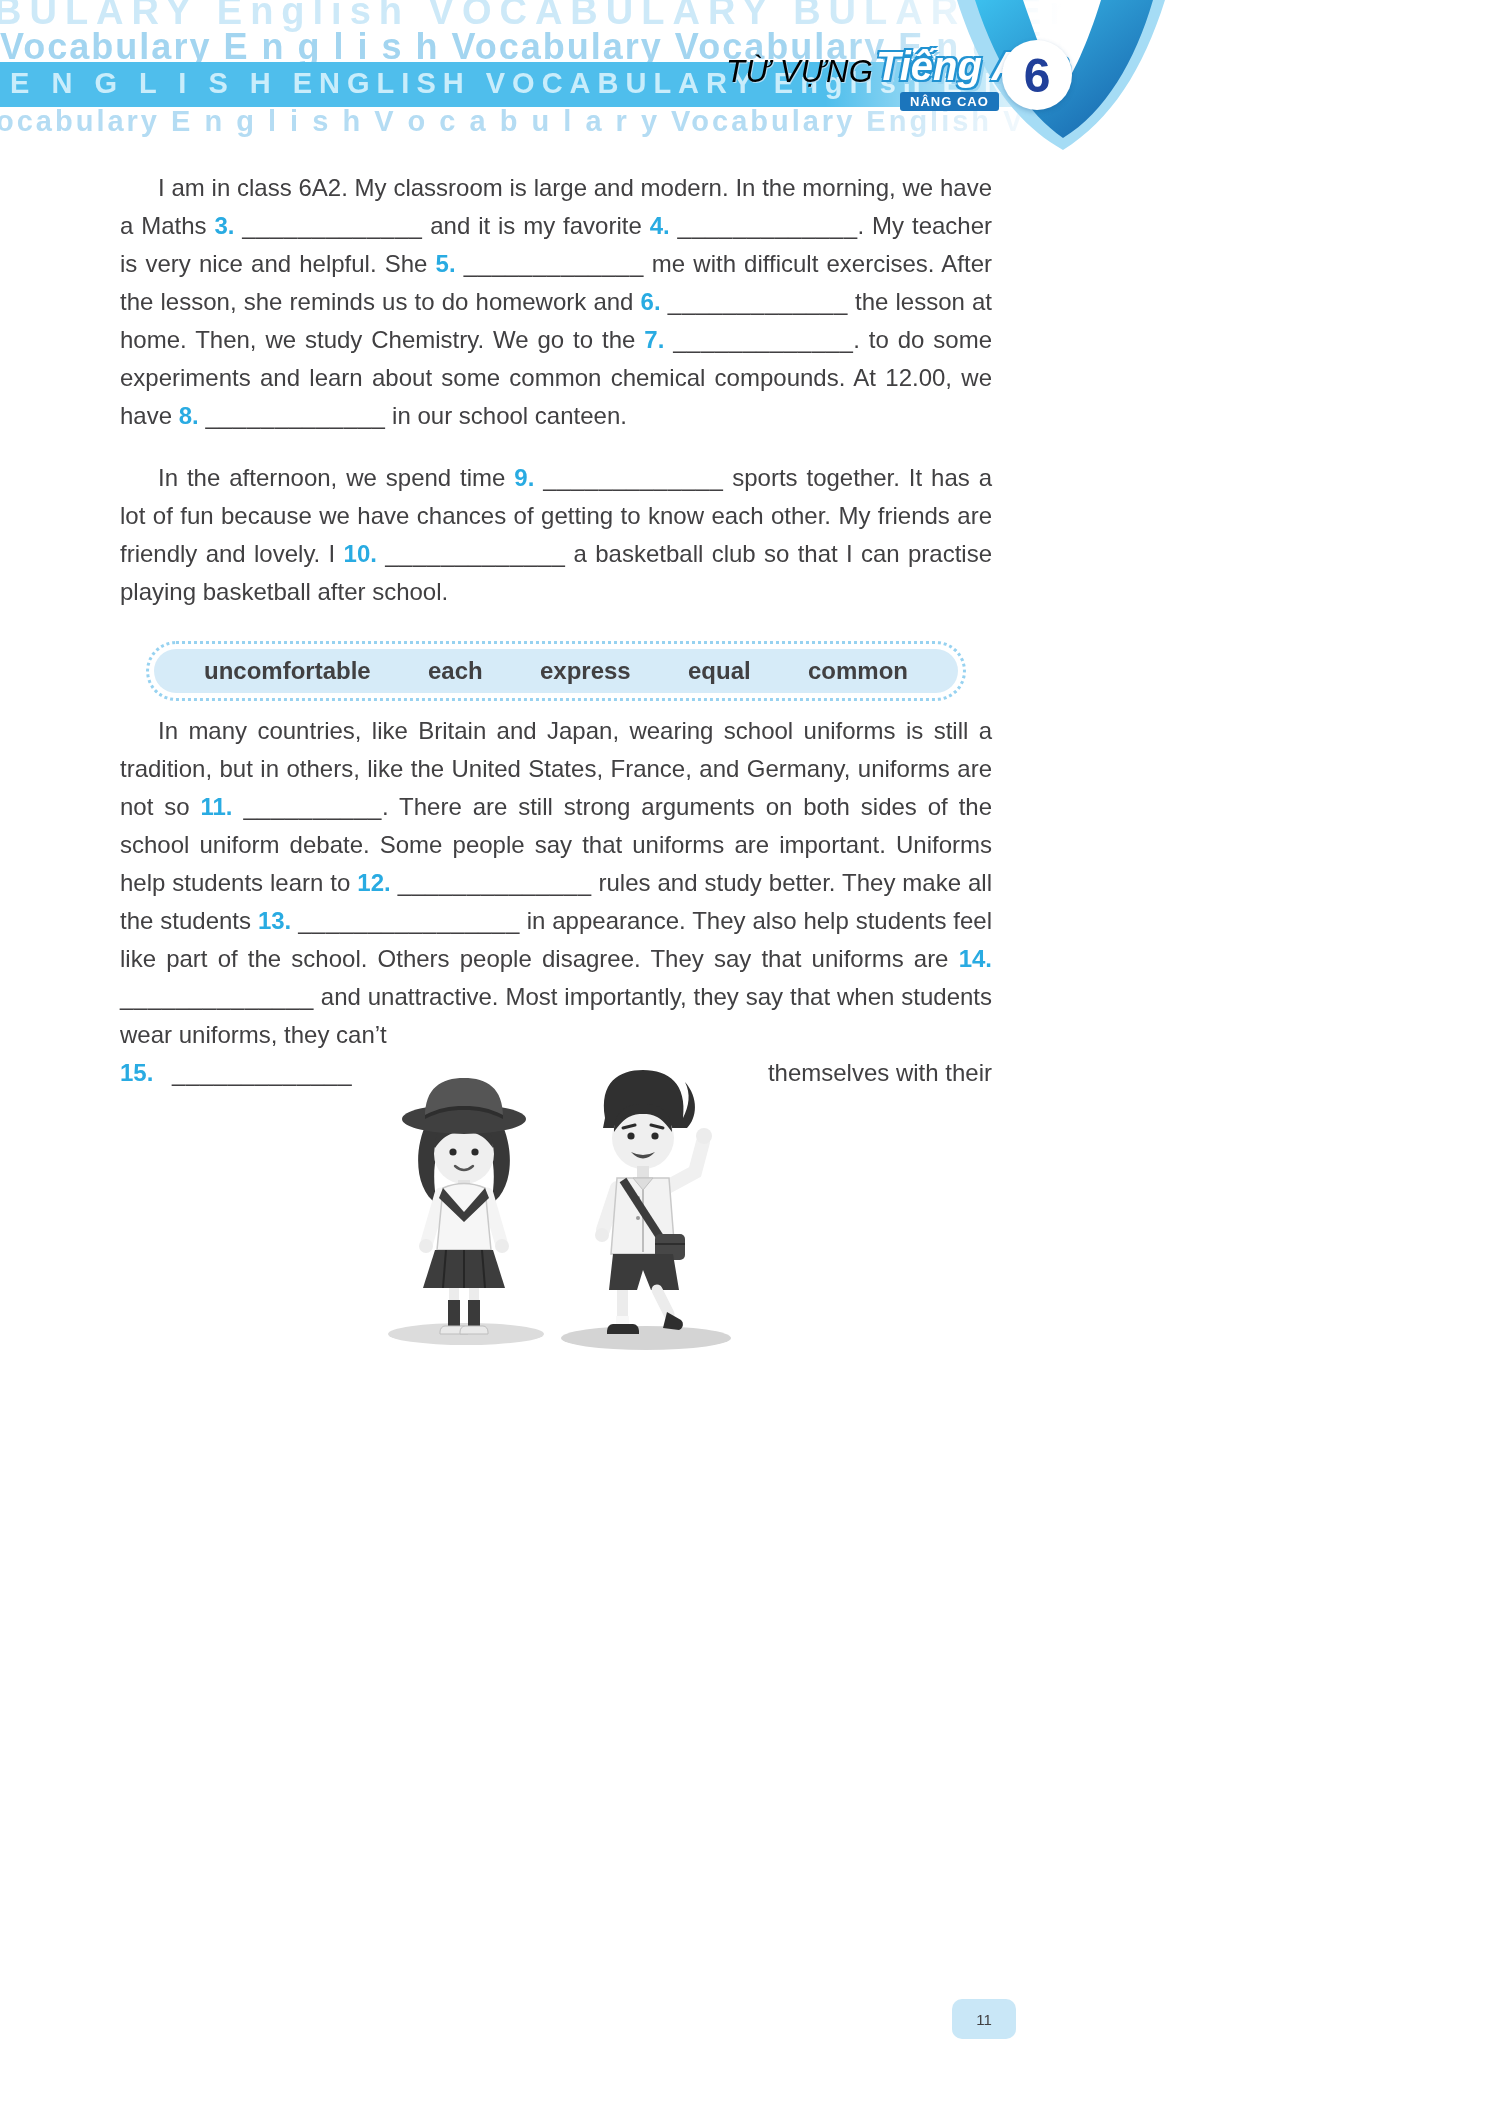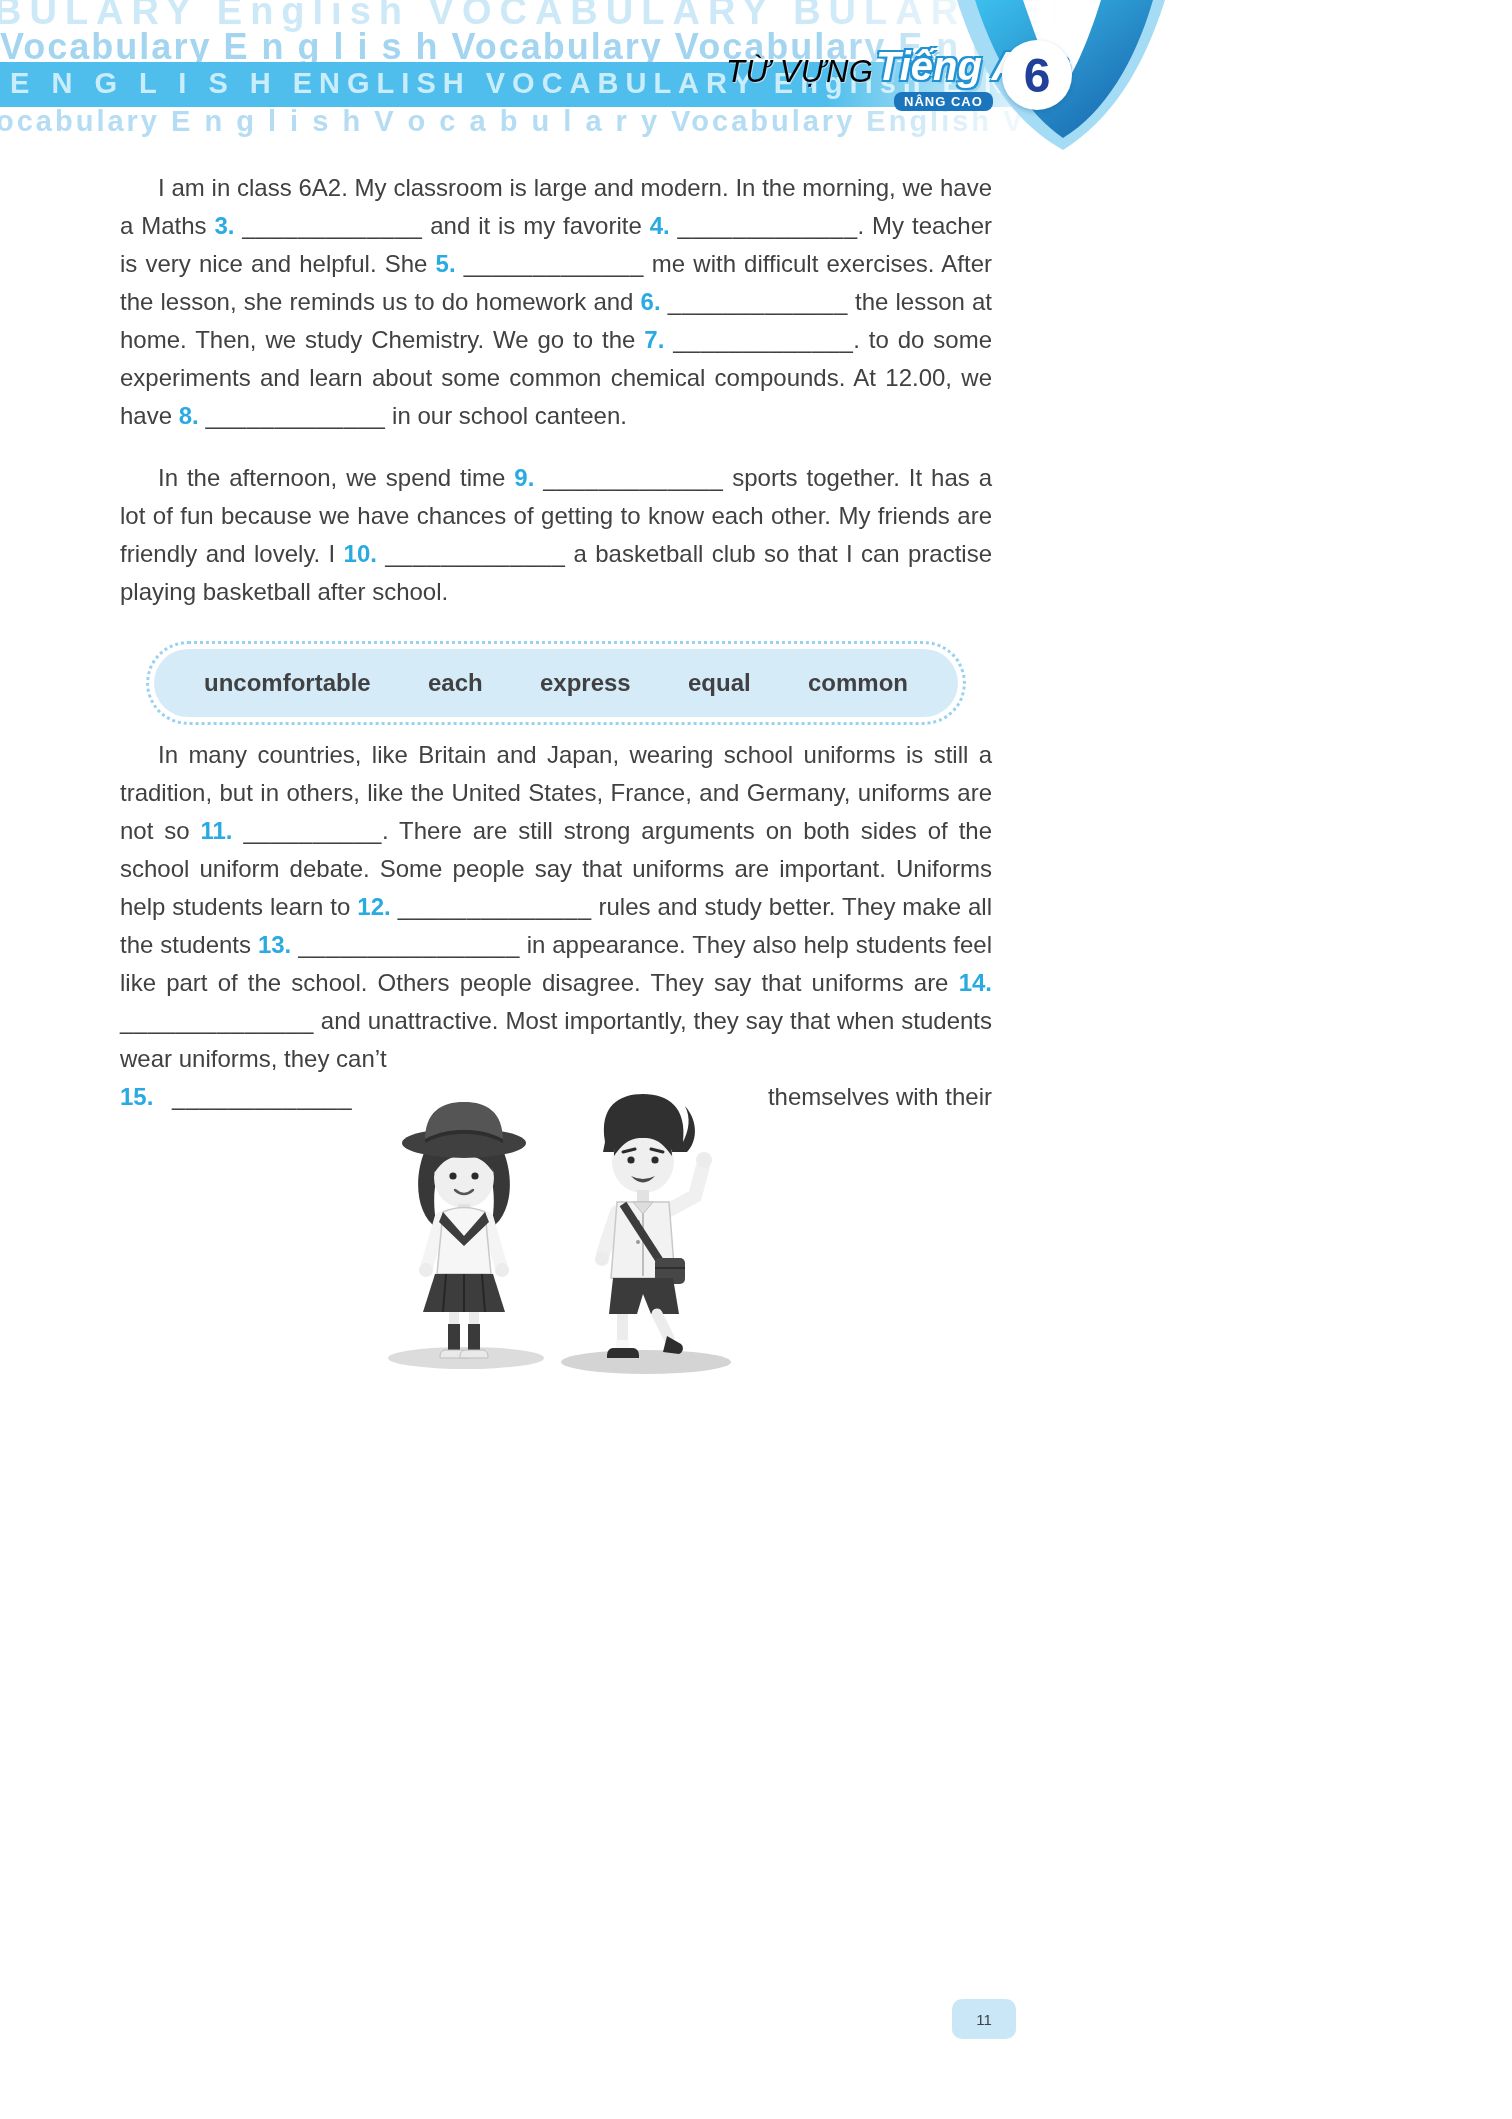--- a/index.html
+++ b/index.html
@@ -19,35 +19,35 @@
   .wm4{top:105px;left:-4px;font-size:29px;letter-spacing:3px;color:#b4dcf3;}
   .wm-fade{position:absolute;top:0;right:0;width:330px;height:100%;
     background:linear-gradient(to right,rgba(255,255,255,0),#ffffff 72%);}
   .swoosh{position:absolute;left:955px;top:0;width:210px;height:152px;z-index:2;}
   .logo{position:absolute;left:726px;top:44px;width:340px;height:76px;z-index:2;}
   .logo-tuvung{position:absolute;left:0;top:10px;font-size:31px;font-weight:normal;font-style:italic;
     color:#000000;letter-spacing:.5px;text-shadow:1px 1px 0 #b5ddf3;white-space:nowrap;}
   .logo-tienganh{position:absolute;left:150px;top:0;font-size:40px;font-weight:bold;font-style:italic;
     color:#ffffff;white-space:nowrap;
     text-shadow:-2px -2px 0 #2293d2,2px -2px 0 #2293d2,-2px 2px 0 #2293d2,2px 2px 0 #2293d2,4px 4px 0 #9bd5f2;}
-  .logo-nangcao{position:absolute;left:168px;top:48px;background:#1b75bc;color:#ffffff;
-    font-size:13px;font-weight:bold;letter-spacing:1px;padding:2px 10px;border-radius:8px;white-space:nowrap;}
+  .logo-nangcao{position:absolute;left:174px;top:48px;background:#1b75bc;color:#ffffff;
+    font-size:13px;font-weight:bold;letter-spacing:1px;padding:2px 10px;border-radius:3px;white-space:nowrap;}
   .level-circle{position:absolute;left:1002px;top:40px;width:70px;height:70px;border-radius:50%;
     background:#ffffff;display:flex;align-items:center;justify-content:center;
     font-size:48px;font-weight:bold;color:#21409a;z-index:3;box-shadow:0 2px 5px rgba(20,80,140,.3);}
 
   
   .content{position:absolute;left:120px;top:158px;width:872px;}
   .para{margin:11px 0 24px;font-size:24px;line-height:38px;text-align:justify;text-indent:38px;color:#414042;}
   .para-last{margin-bottom:0;}
   .tok-num{color:#29abe2;font-weight:bold;}
   .tok-blank{color:#414042;letter-spacing:.5px;}
 
   .word-box-outer{margin:30px 26px 0;border:3px dotted #97d2f0;border-radius:48px;padding:5px;}
-  .word-box-inner{background:#d6ebf8;border-radius:42px;padding:20px 50px;
+  .word-box-inner{background:#d6ebf8;border-radius:42px;padding:8px 50px;
     display:flex;justify-content:space-between;align-items:center;}
   .word-box-inner span{font-size:24px;font-weight:bold;color:#414042;}
 
   .section-title{margin:36px 0 22px;text-align:center;font-size:26px;font-weight:bold;
     letter-spacing:.5px;color:#414042;}
 
   .fifteen-line{display:flex;justify-content:space-between;font-size:24px;line-height:38px;color:#414042;}
   .fifteen-left .tok-num{margin-right:12px;}
   .last-line{font-size:24px;line-height:38px;color:#414042;}
 

